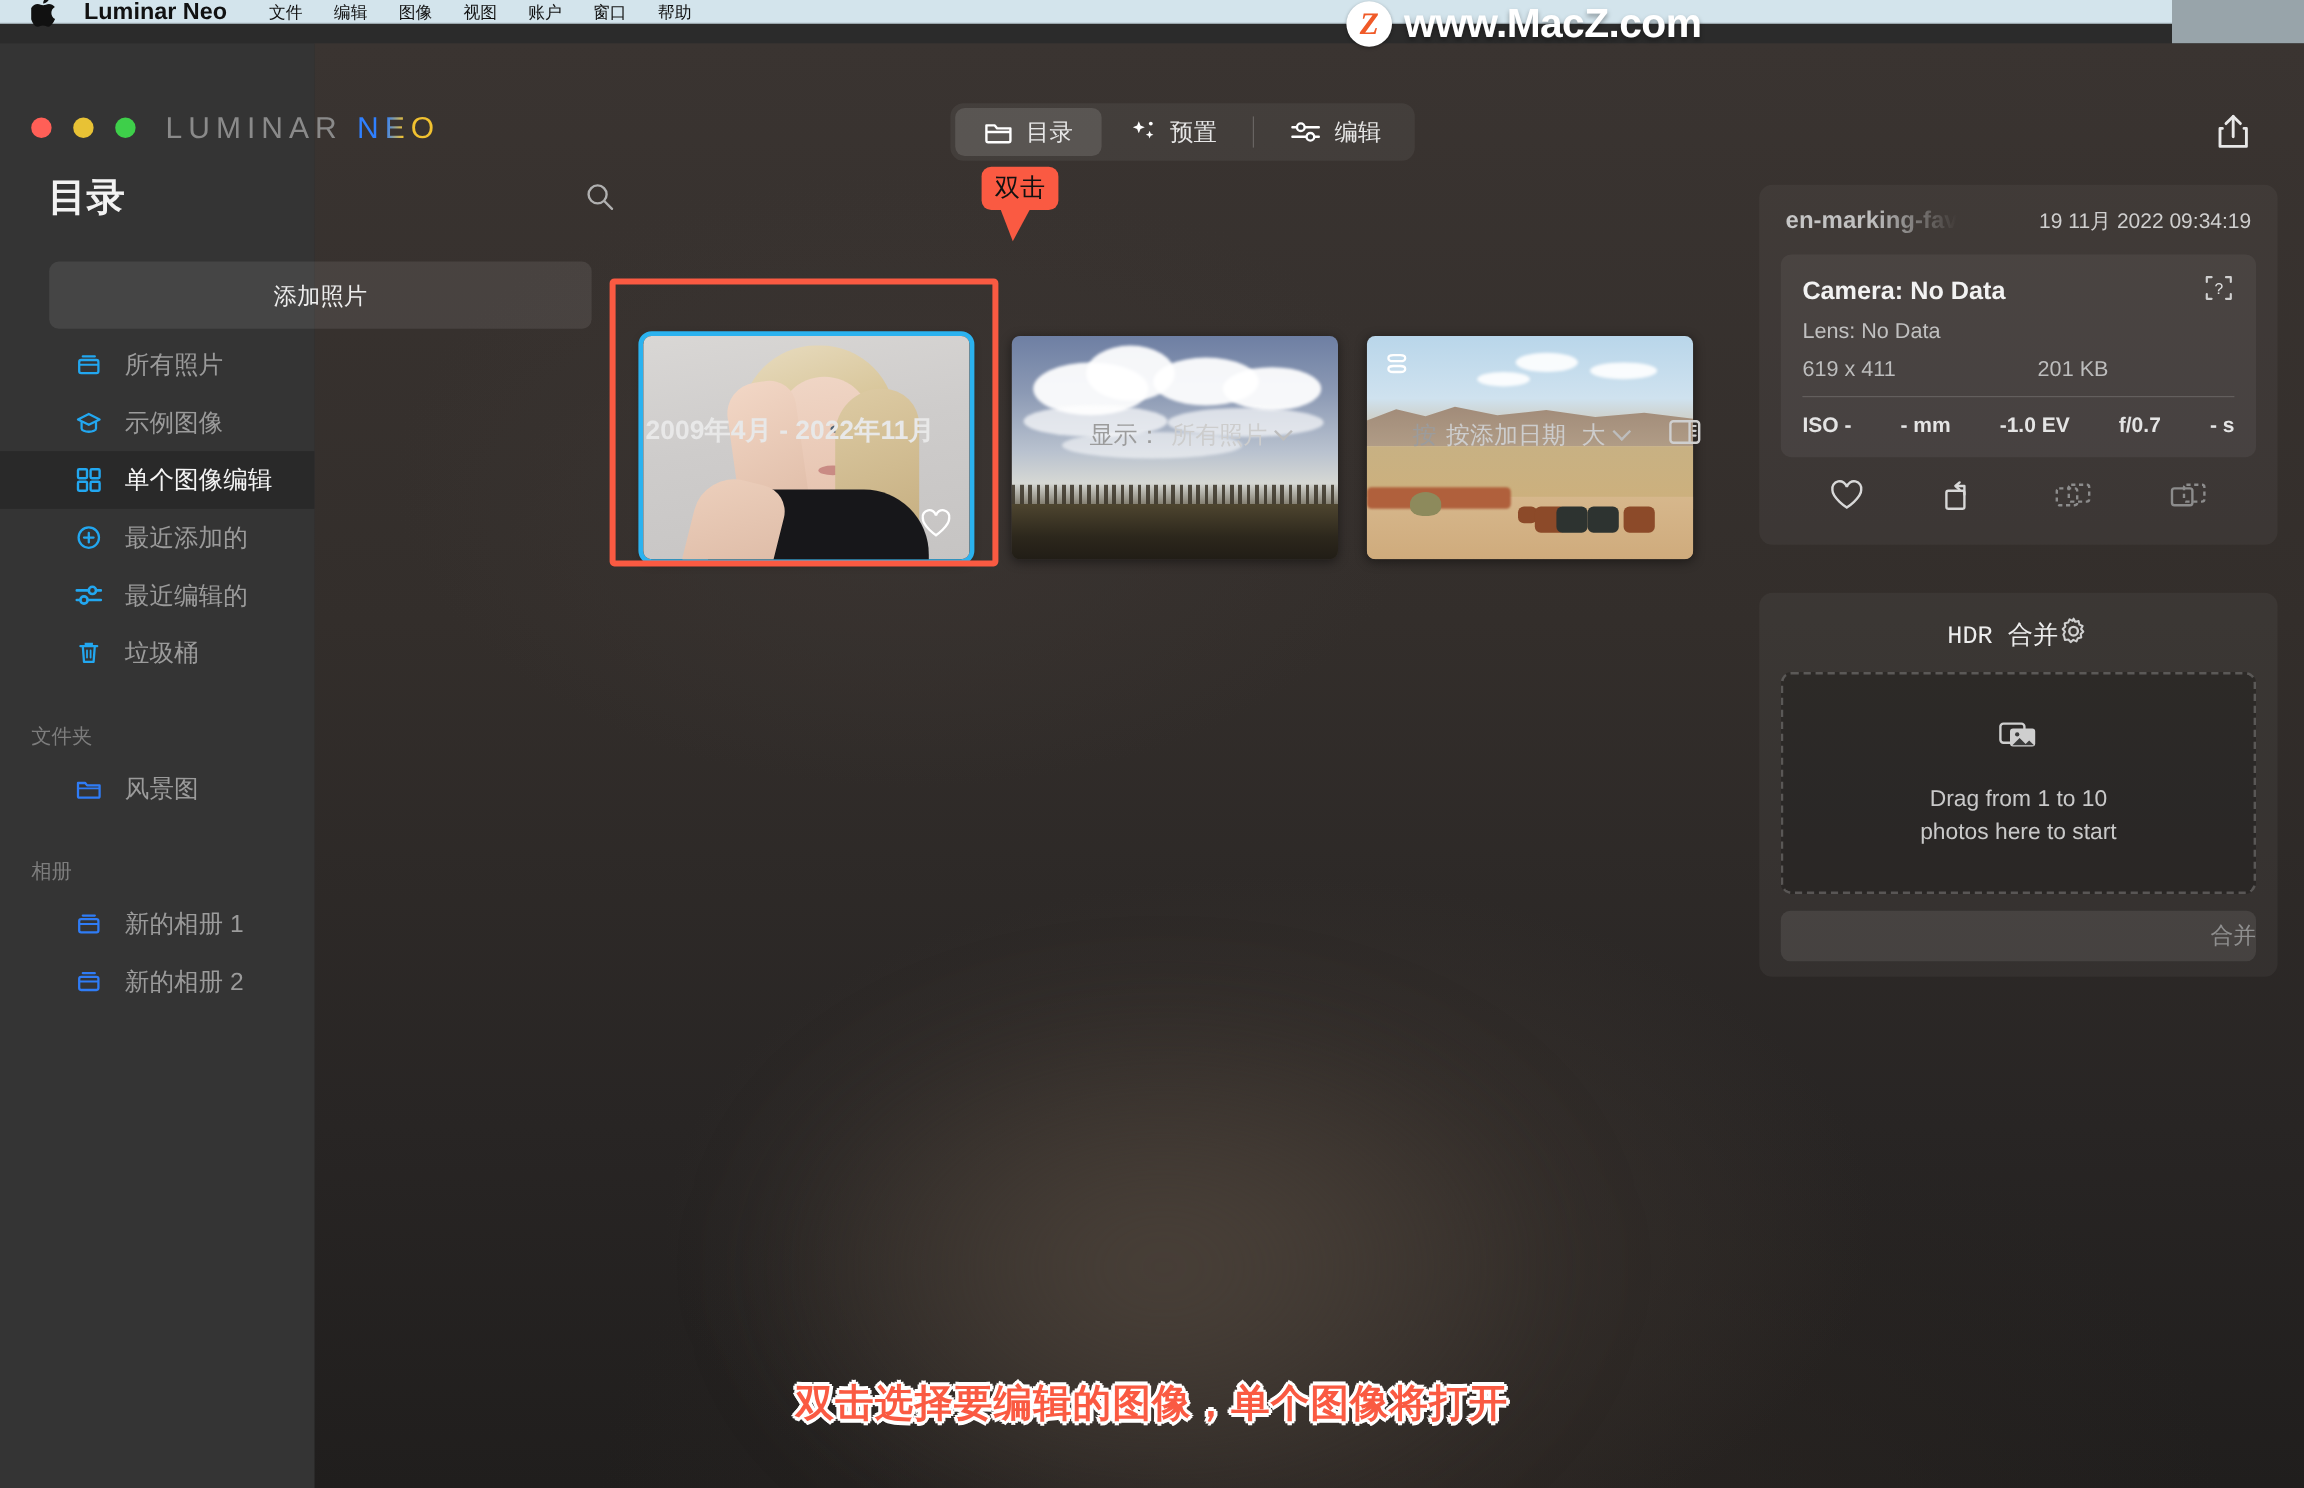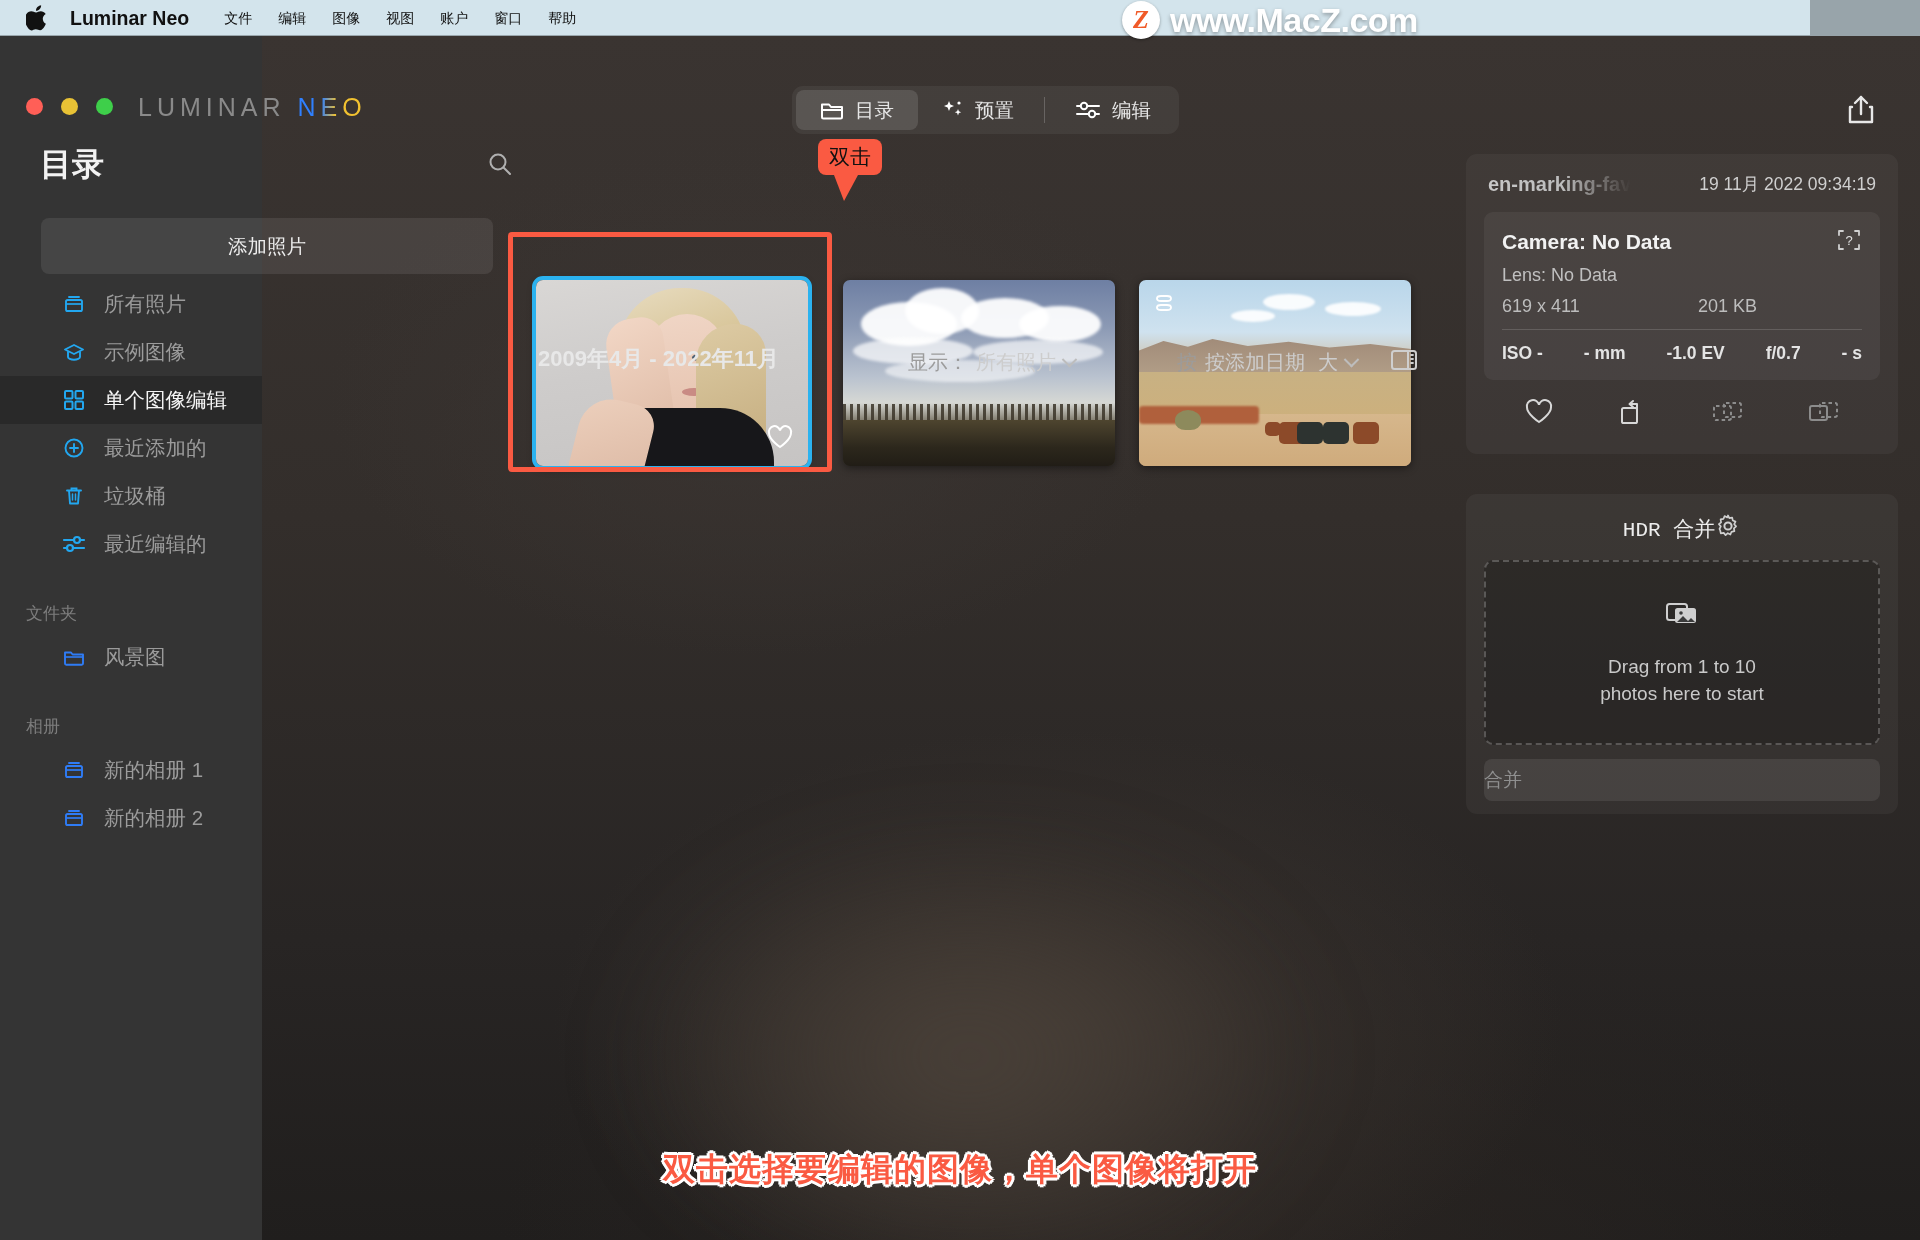--- a/index.html
+++ b/index.html
@@ -5,21 +5,21 @@
   * { box-sizing: border-box; margin: 0; padding: 0; }
   html, body {
     width: 1920px; height: 1240px;
     font-family: "Liberation Sans", "DejaVu Sans", sans-serif;
     background: #2b2b2b; overflow: hidden;
   }
   #root { position: relative; width: 1920px; height: 1240px; }
 
   
   .menubar {
-    position: absolute; left: 0; top: 0; width: 1810px; height: 36px;
+    position: absolute; left: 0; top: 0; width: 1810px; height: 20px;
     background: #d3e4ec; display: flex; align-items: center;
     padding-left: 26px; gap: 0; z-index: 40;
     border-bottom: 1px solid #9aa7ad;
   }
   .menubar-right-fill {
     position: absolute; left: 1810px; top: 0; width: 110px; height: 36px;
     background: #98a4aa; z-index: 40;
   }
   .apple-logo { width: 22px; height: 26px; display: block; margin-right: 22px; }
   .menubar .mi {
@@ -271,21 +271,21 @@
   .hdr-title { font-size: 21px; color: #ededed; }
   .hdr-drop {
     margin: 16px 18px 0 18px; height: 185px; border-radius: 9px;
     border: 2px dashed rgba(255,255,255,0.22); background: rgba(0,0,0,0.22);
     display: flex; flex-direction: column; align-items: center; justify-content: center; gap: 24px;
   }
   .hdr-drop-text { font-size: 19px; color: #c9c9c9; text-align: center; line-height: 1.4; }
   .hdr-merge {
     margin: 14px 18px 0 18px; height: 42px; border-radius: 8px;
     background: rgba(255,255,255,0.085);
-    display: flex; align-items: center; justify-content: flex-start;
+    display: flex; align-items: center; justify-content: flex-end;
     font-size: 19px; color: #8f8f8f;
   }
 
   
   .anno-box {
     position: absolute; left: 508px; top: 232px; width: 324px; height: 240px;
     border: 5px solid #fa5a42; border-radius: 4px; z-index: 30; pointer-events: none;
   }
   .anno-bubble {
     position: absolute; left: 818px; top: 139px; z-index: 32;
@@ -429,39 +429,39 @@
             <svg width="22" height="22" viewBox="0 0 22 22">
                 <circle cx="11" cy="11" r="8.5" fill="none" stroke="#22a7f0" stroke-width="1.9"></circle>
                 <path d="M11 7v8M7 11h8" stroke="#22a7f0" stroke-width="1.9" stroke-linecap="round"></path>
               </svg>
           </span>
           <span class="lbl">最近添加的</span>
         </div>
 
         <div class="navitem">
           <span class="ico">
+            <svg width="24" height="20" viewBox="0 0 24 20">
+                <path d="M2 6h20M2 14h20" stroke="#22a7f0" stroke-width="2.2" stroke-linecap="round"></path>
+                <circle cx="15" cy="6" r="3" fill="#343434" stroke="#22a7f0" stroke-width="2.2"></circle>
+                <circle cx="8" cy="14" r="3" fill="#343434" stroke="#22a7f0" stroke-width="2.2"></circle>
+              </svg>
+          </span>
+          <span class="lbl">最近编辑的</span>
+        </div>
+
+        <div class="navitem">
+          <span class="ico">
             <svg width="20" height="22" viewBox="0 0 20 22">
                 <path d="M3 5.5h14" stroke="#22a7f0" stroke-width="1.9" stroke-linecap="round"></path>
                 <path d="M7.5 5.5V3.5h5v2" fill="none" stroke="#22a7f0" stroke-width="1.9"></path>
                 <path d="M5 5.5l1 13h8l1-13" fill="none" stroke="#22a7f0" stroke-width="1.9" stroke-linejoin="round"></path>
                 <path d="M8.5 9v6M11.5 9v6" stroke="#22a7f0" stroke-width="1.5" stroke-linecap="round"></path>
               </svg>
           </span>
           <span class="lbl">垃圾桶</span>
-        </div>
-
-        <div class="navitem">
-          <span class="ico">
-            <svg width="24" height="20" viewBox="0 0 24 20">
-                <path d="M2 6h20M2 14h20" stroke="#22a7f0" stroke-width="2.2" stroke-linecap="round"></path>
-                <circle cx="15" cy="6" r="3" fill="#343434" stroke="#22a7f0" stroke-width="2.2"></circle>
-                <circle cx="8" cy="14" r="3" fill="#343434" stroke="#22a7f0" stroke-width="2.2"></circle>
-              </svg>
-          </span>
-          <span class="lbl">最近编辑的</span>
         </div>
 
         <div class="section-head">文件夹</div>
 
         <div class="navitem">
           <span class="ico">
             <svg width="22" height="19" viewBox="0 0 22 19">
                 <path d="M2 4.5h6l1.6 2H20v9a1.2 1.2 0 01-1.2 1.2H3.2A1.2 1.2 0 012 15.5z" fill="none" stroke="#2f7cf6" stroke-width="1.9" stroke-linejoin="round"></path>
                 <path d="M2 9h18" stroke="#2f7cf6" stroke-width="1.6"></path>
               </svg>

